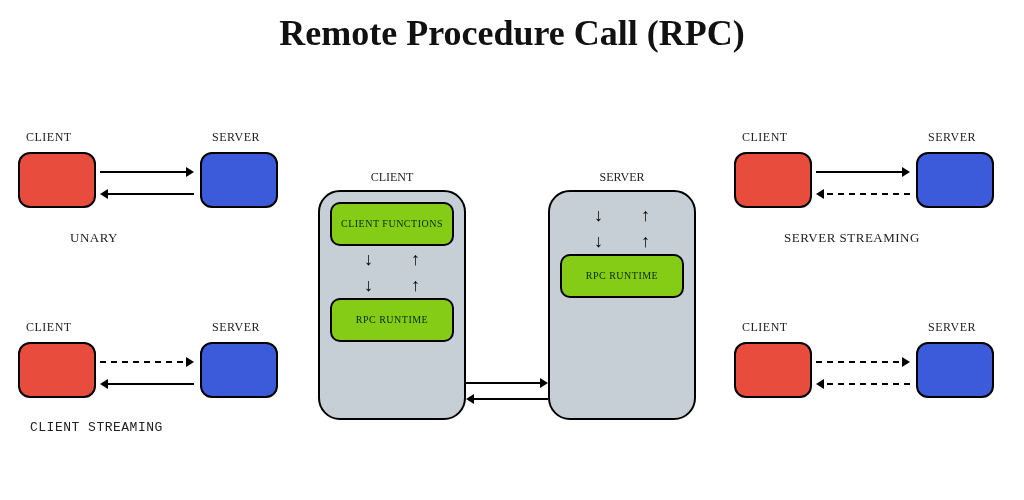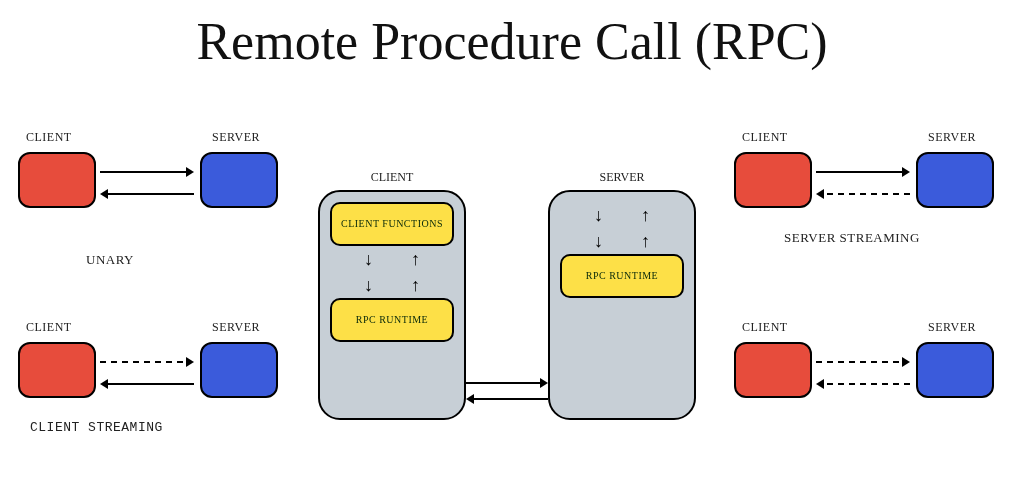--- a/index.html
+++ b/index.html
@@ -7,22 +7,22 @@
     width: 1024px;
     height: 500px;
     background: #ffffff;
     font-family: "Comic Sans MS", "Segoe Script", cursive;
     position: relative;
     overflow: hidden;
   }
   .title {
     text-align: center;
     font-family: Georgia, "Times New Roman", serif;
-    font-size: 52px;
-    font-weight: 400;
+    font-size: 36px;
+    font-weight: 700;
     padding-top: 12px;
     color: #111;
   }
   
   .panel {
     position: absolute;
   }
   .box-label {
     font-size: 12px;
     letter-spacing: 0.5px;
@@ -61,21 +61,21 @@
     left: 0;
     width: 100%;
     text-align: center;
     font-size: 12px;
     color: #222;
   }
   .green-box {
     width: 124px;
     height: 44px;
     margin: 0 auto;
-    background: #fde047;
+    background: #84cc16;
     border: 2px solid #000;
     border-radius: 10px;
     display: flex;
     align-items: center;
     justify-content: center;
     text-align: center;
     font-size: 10px;
     line-height: 1.15;
     color: #0a2a0a;
     letter-spacing: 0.5px;
@@ -106,21 +106,21 @@
   <div class="client-box" style="left:0; top:22px;"></div>
   <div class="server-box" style="right:0; top:22px;"></div>
   <svg class="arrow" style="left:82px; top:36px;" width="94" height="12">
     <line x1="0" y1="6" x2="86" y2="6" stroke="#000" stroke-width="2"></line>
     <polygon points="86,1 94,6 86,11" fill="#000"></polygon>
   </svg>
   <svg class="arrow" style="left:82px; top:58px;" width="94" height="12">
     <line x1="94" y1="6" x2="8" y2="6" stroke="#000" stroke-width="2"></line>
     <polygon points="8,1 0,6 8,11" fill="#000"></polygon>
   </svg>
-  <div class="caption" style="left:68px; top:100px;margin-top:22px;">UNARY</div>
+  <div class="caption" style="left:52px; top:100px;">UNARY</div>
 </div>
 
 <div class="panel" style="left:18px; top:320px; width:260px; height:160px;">
   <div class="box-label" style="position:absolute; left:8px; top:0;">CLIENT</div>
   <div class="box-label" style="position:absolute; right:18px; top:0;">SERVER</div>
   <div class="client-box" style="left:0; top:22px;"></div>
   <div class="server-box" style="right:0; top:22px;"></div>
   <svg class="arrow" style="left:82px; top:36px;" width="94" height="12">
     <line x1="0" y1="6" x2="86" y2="6" stroke="#000" stroke-width="2" stroke-dasharray="6,5"></line>
     <polygon points="86,1 94,6 86,11" fill="#000"></polygon>

